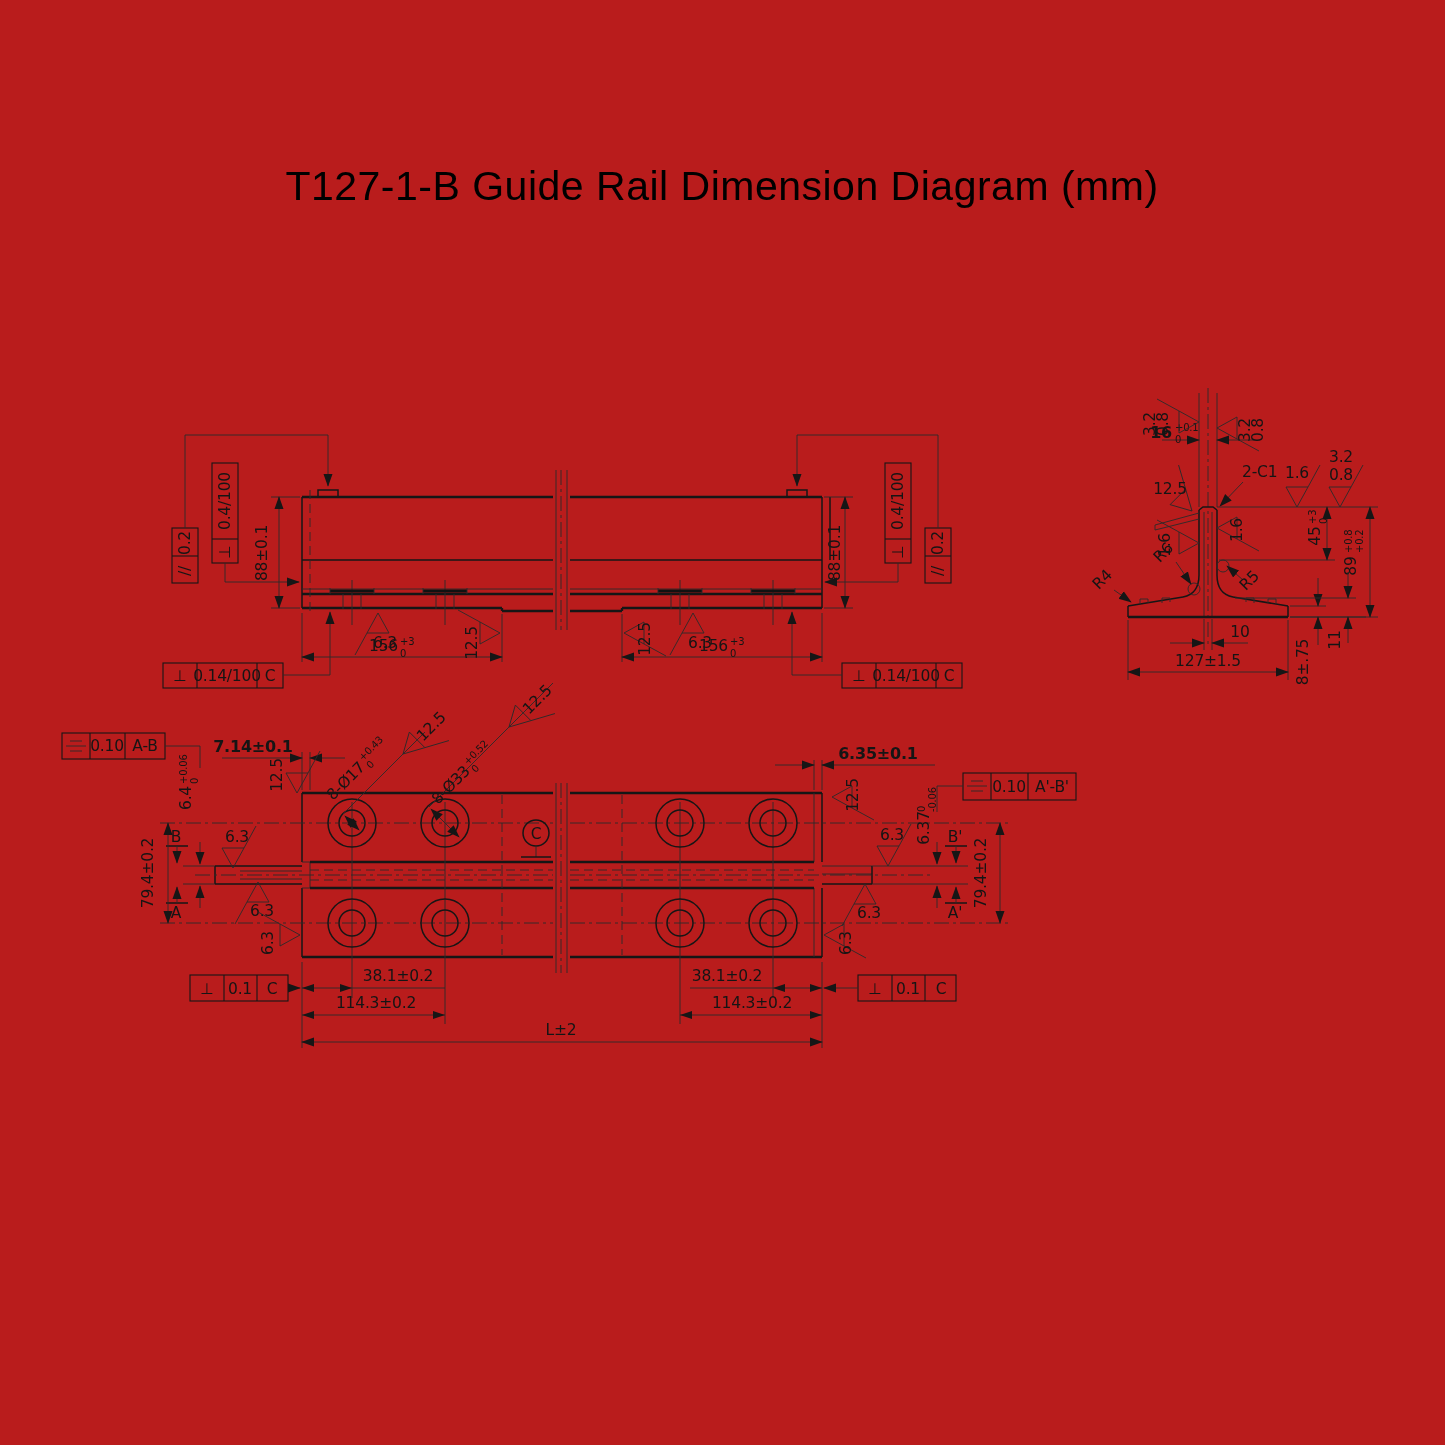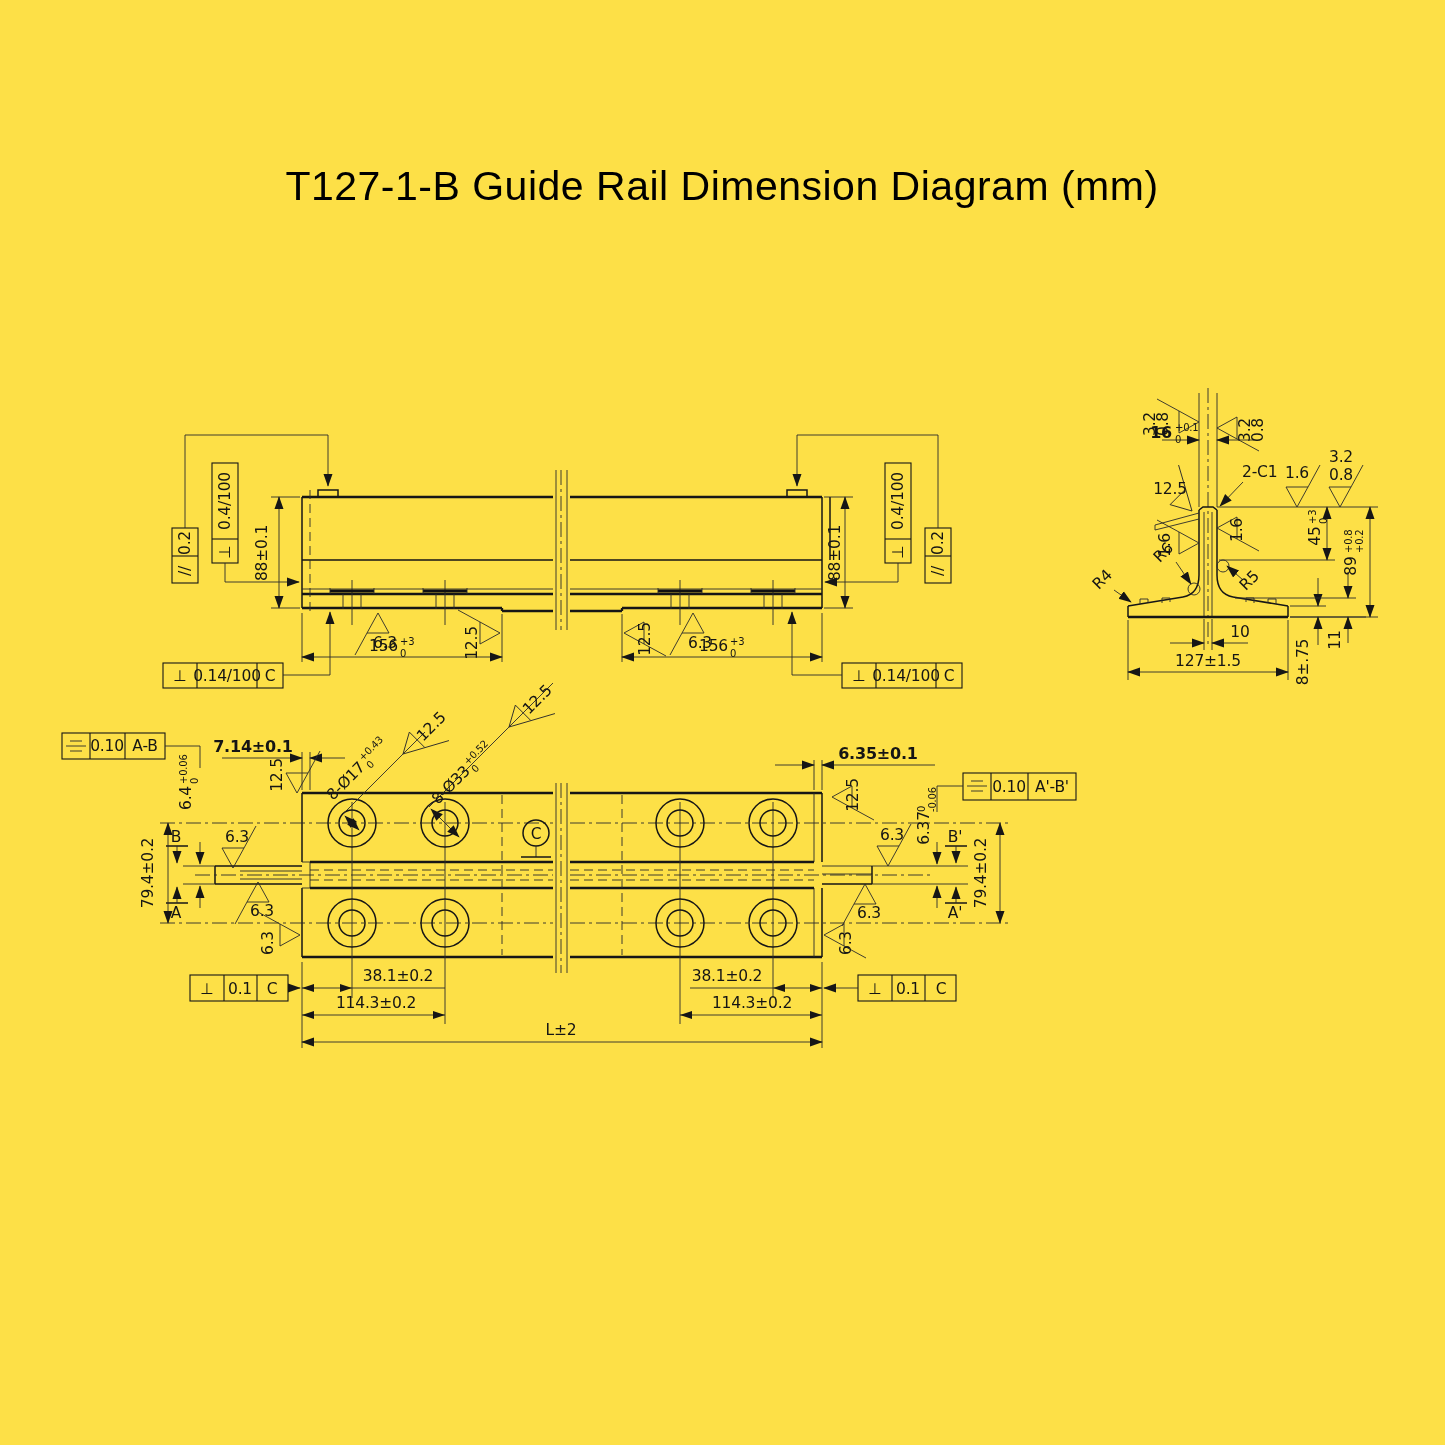--- a/index.html
+++ b/index.html
@@ -1,16 +1,16 @@
 <!DOCTYPE html>
 <html><head>
 <meta charset="utf-8">
 <style>
   html,body{margin:0;padding:0;background:#ffffff;}
-  .page{position:relative;width:1445px;height:1445px;background:#fde047;overflow:hidden;}
+  .page{position:relative;width:1445px;height:1445px;background:#b91c1c;overflow:hidden;}
   svg{position:absolute;left:0;top:0;}
   svg text{font-family:"DejaVu Sans", sans-serif;font-size:15.5px;fill:#151515;letter-spacing:-0.2px;}
   .ttl{font-family:"Liberation Sans", sans-serif;font-size:41px;fill:#000;letter-spacing:0.5px;}
   .sup{font-size:10px;}
   .bld{font-weight:bold;font-size:16px;}
   .ol{stroke:#161616;stroke-width:2.3;fill:none;}
   .ml{stroke:#161616;stroke-width:1.5;fill:none;}
   .tl{stroke:#2a2a2a;stroke-width:0.9;fill:none;}
   .dim{stroke:#2a2a2a;stroke-width:0.9;fill:none;}
   .dash{stroke-dasharray:9,5;}

